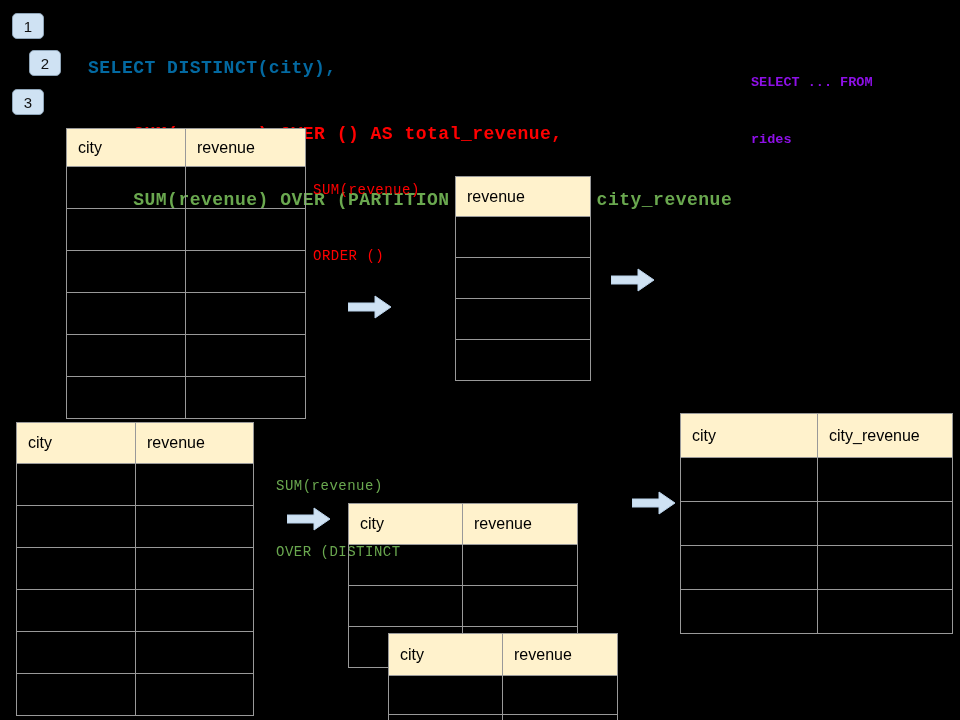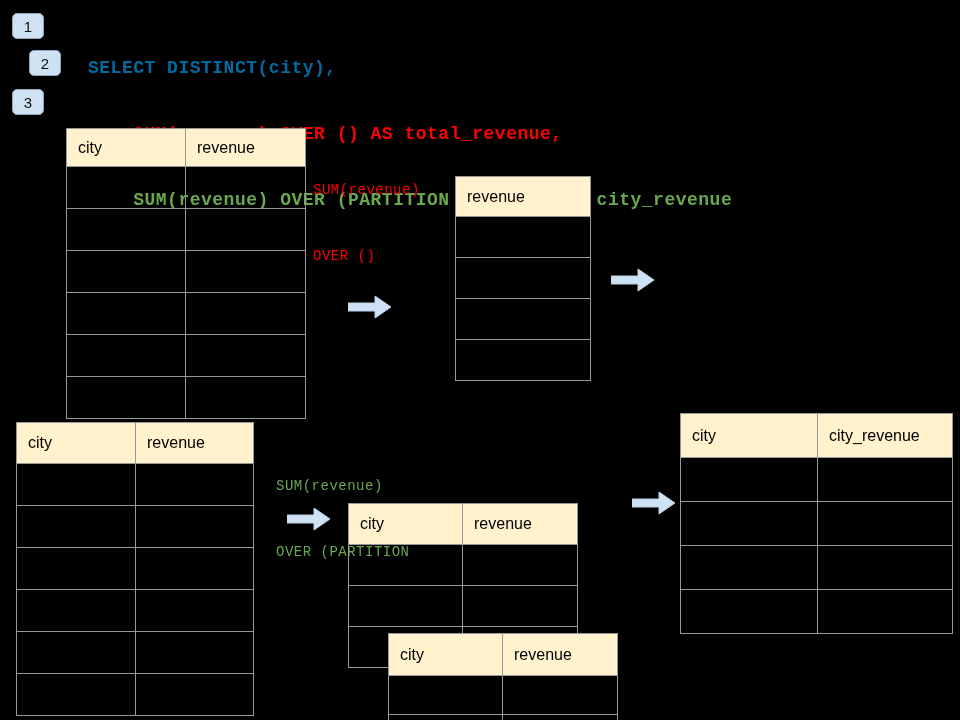--- a/index.html
+++ b/index.html
@@ -79,29 +79,33 @@
   <div class="badge" id="badge-3">
     <span>3</span>
   </div>
 
   <div class="code">
     <div class="c-purple">SELECT DISTINCT(city),</div>
     <div class="c-red">    SUM(revenue) OVER () AS total_revenue,</div>
     <div class="c-green">    SUM(revenue) OVER (PARTITION BY city) as city_revenue</div>
   </div>
 
+  <div class="side-note">
+    <div>SELECT ... FROM</div>
+    <div>rides</div>
+  </div>
 
   <div class="annot" id="annot-total">
     <div>SUM(revenue)</div>
-    <div>OVER ()</div>
+    <div>ORDER ()</div>
   </div>
 
   <div class="annot" id="annot-partition">
     <div>SUM(revenue)</div>
-    <div>OVER (PARTITION</div>
+    <div>OVER (DISTINCT</div>
   </div>
 
   <table class="tbl" id="tbl-source-top">
     <colgroup>
         <col style="width:119px">
         <col style="width:120px">
       </colgroup>
     <tbody>
         <tr>
       <th>city</th>

